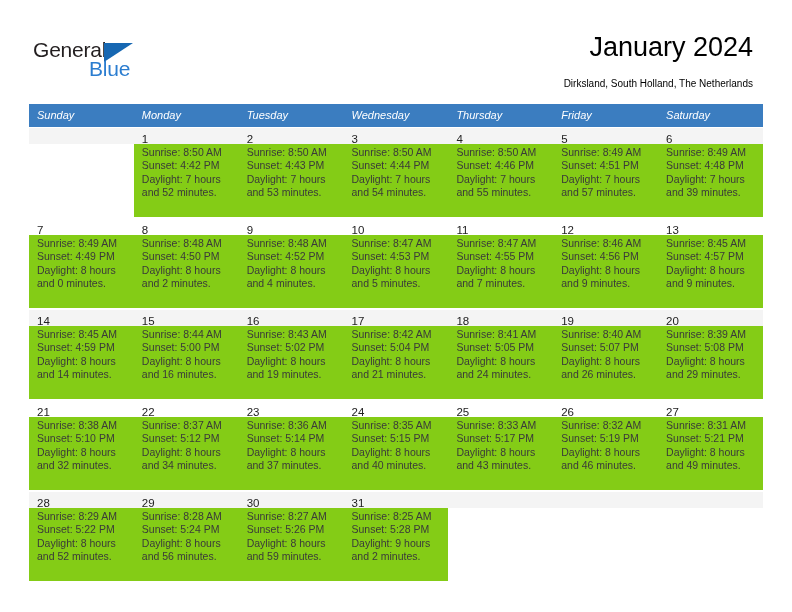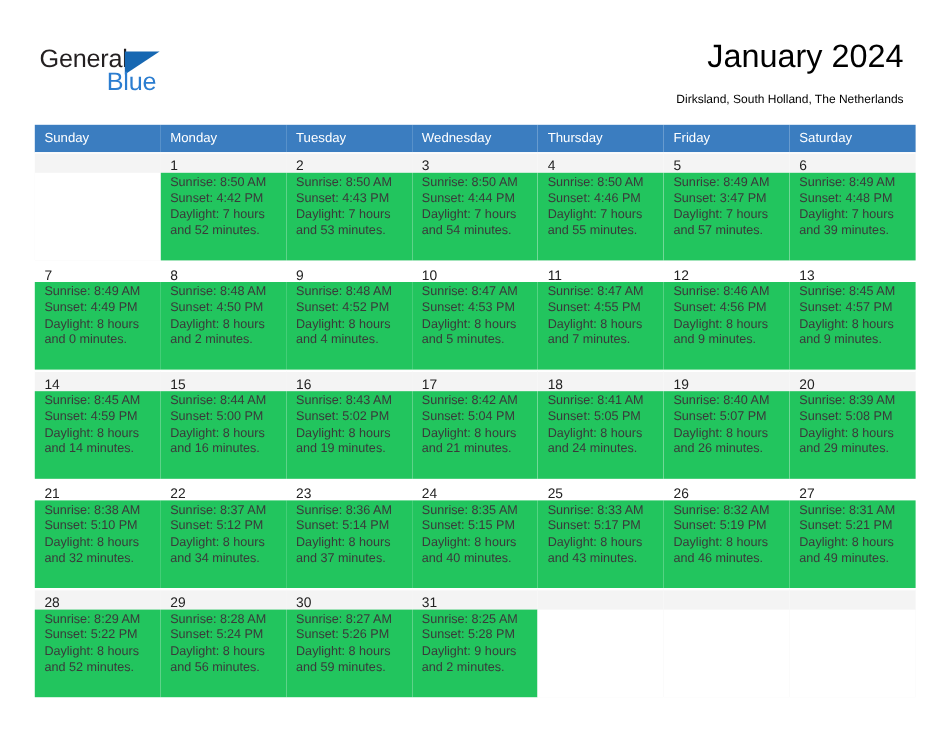--- a/index.html
+++ b/index.html
@@ -94,20 +94,21 @@
   }
   .calendar th {
     background: #3b7dc0;
     color: #ffffff;
     font-size: 11px;
     font-weight: normal;
     text-align: left;
     padding: 5px 0 6px 8px;
     height: 11px;
     border: none;
+    font-style: italic;
   }
   .calendar td {
     vertical-align: top;
     padding: 0;
     height: 90px;
     border: none;
     background: #ffffff;
   }
   .cell {
     position: relative;
@@ -120,21 +121,21 @@
   }
   .daynum {
     font-size: 11.5px;
     color: #222222;
     padding: 5px 0 0 8px;
     line-height: 13px;
     height: 16px;
     box-sizing: border-box;
   }
   .info {
-    background: #22c55e;
+    background: #84cc16;
     padding: 2px 4px 0 8px;
     font-size: 10.5px;
     line-height: 13.4px;
     color: #3a3a3a;
     height: 73px;
     box-sizing: border-box;
   }
   .info div {
     white-space: nowrap;
   }
@@ -230,21 +231,21 @@
                 <div>Daylight: 7 hours</div>
                 <div>and 55 minutes.</div>
               </div>
             </div>
           </td>
           <td>
             <div class="cell">
               <div class="daynum">5</div>
               <div class="info">
                 <div>Sunrise: 8:49 AM</div>
-                <div>Sunset: 3:47 PM</div>
+                <div>Sunset: 4:51 PM</div>
                 <div>Daylight: 7 hours</div>
                 <div>and 57 minutes.</div>
               </div>
             </div>
           </td>
           <td>
             <div class="cell">
               <div class="daynum">6</div>
               <div class="info">
                 <div>Sunrise: 8:49 AM</div>

